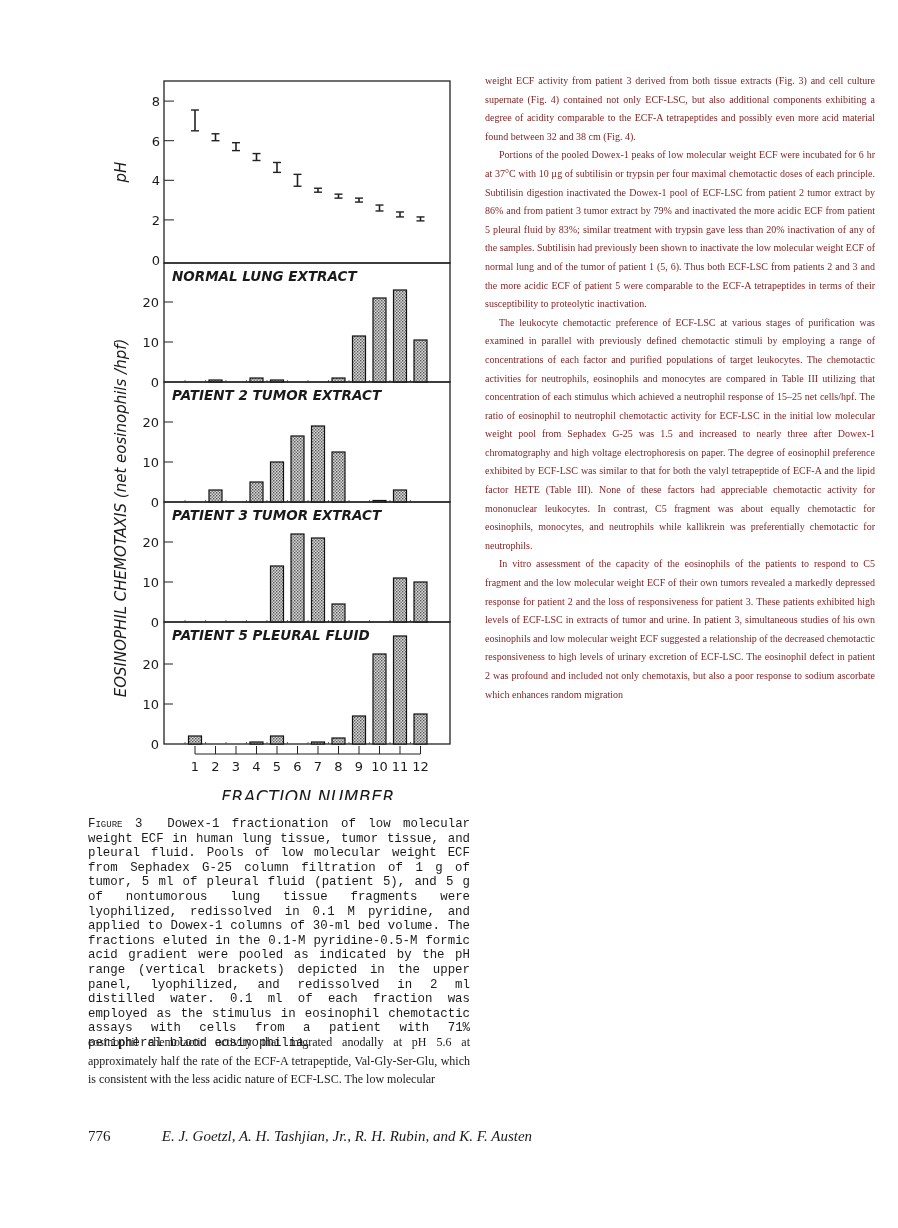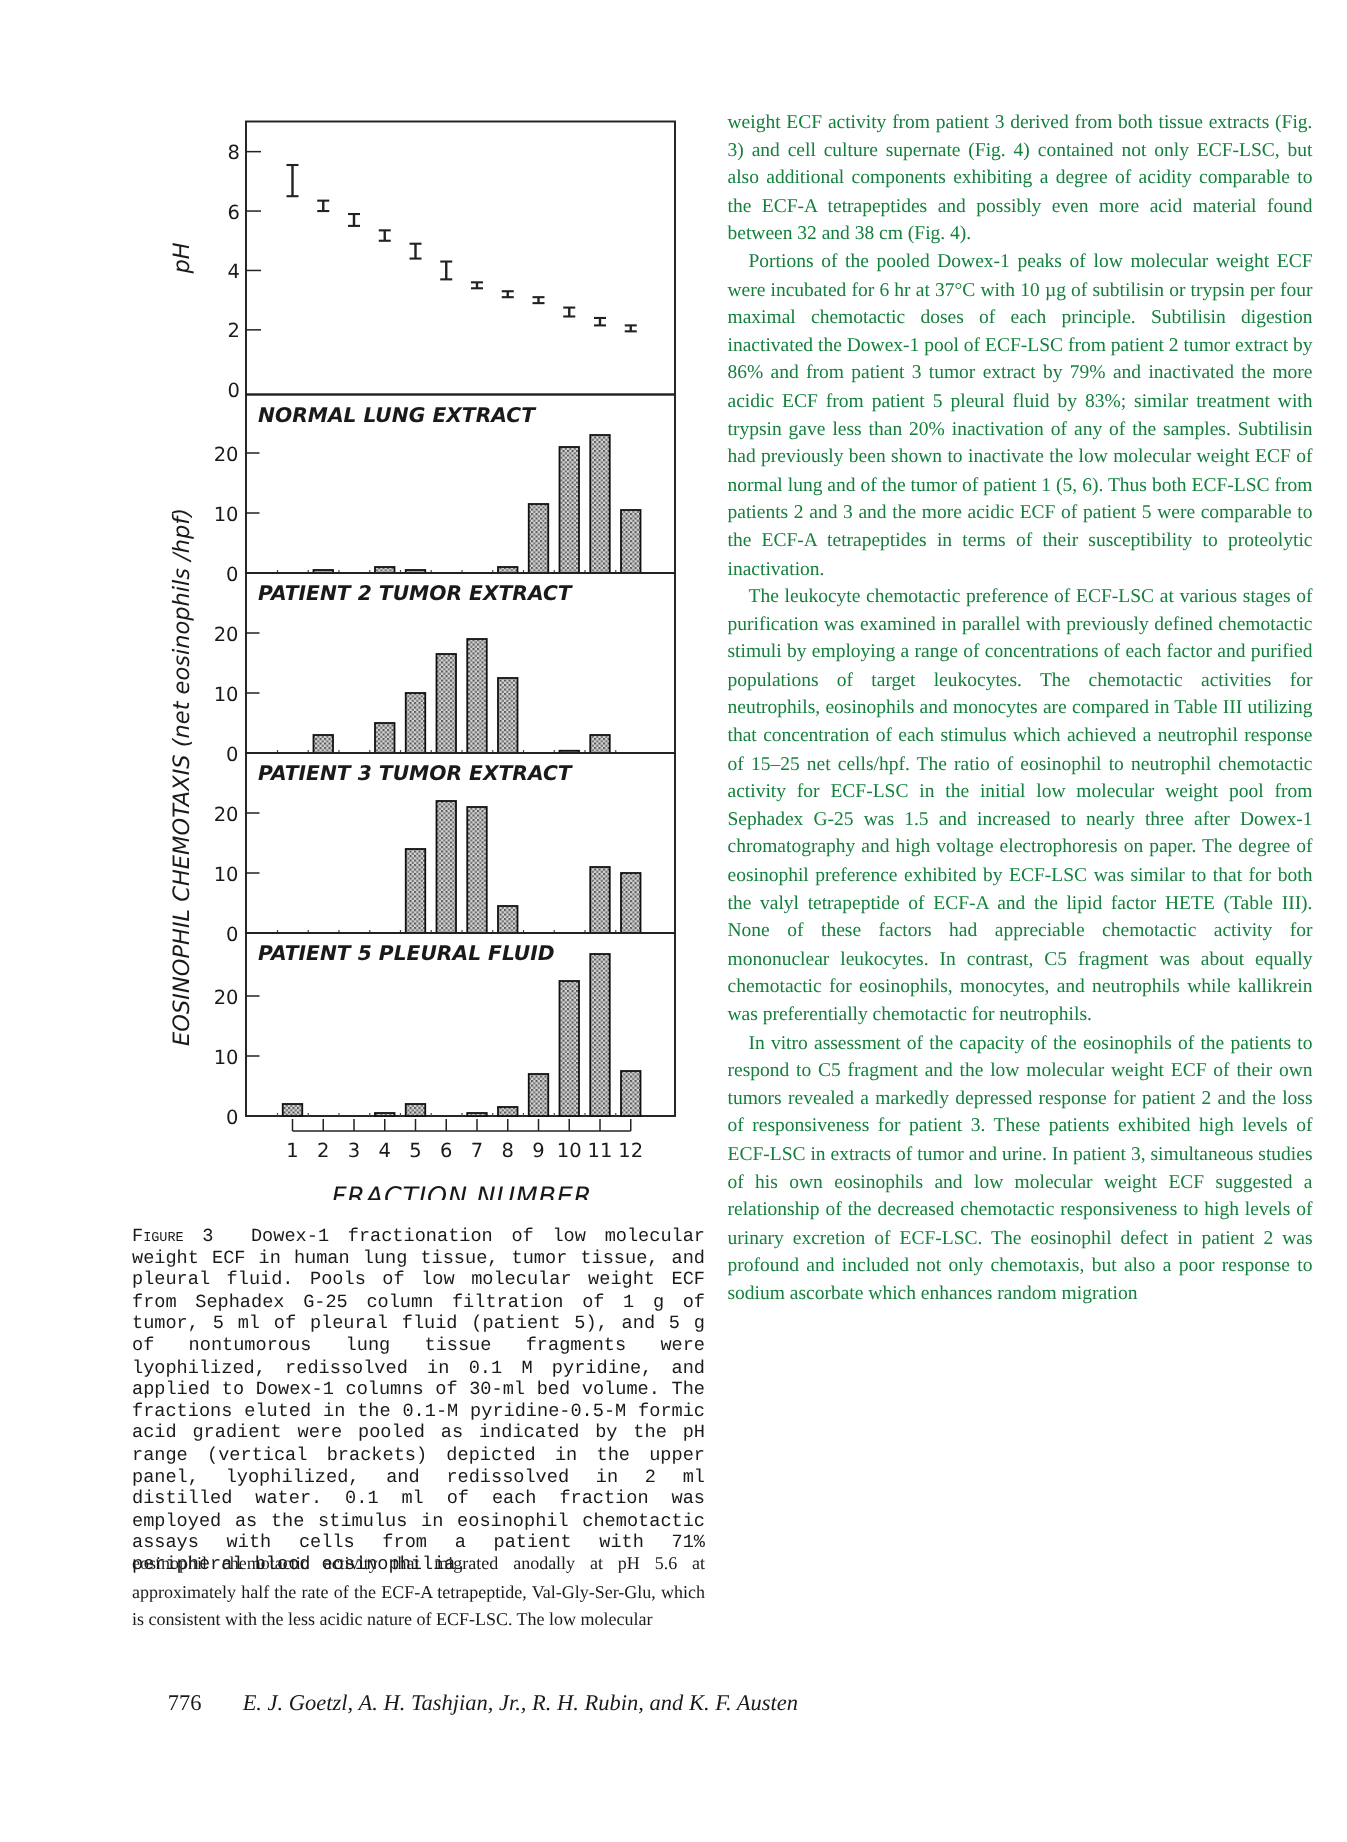--- a/index.html
+++ b/index.html
@@ -16,30 +16,30 @@
       text-align: justify; color: #1a1a1a;
     }
     .caption .fig-label { font-variant: small-caps; }
     .left-body {
       position: absolute; left: 88px; top: 1033px; width: 382px;
       font-family: "Liberation Serif", serif; font-size: 12px; line-height: 18.7px;
       text-align: justify; color: #1a1a1a;
     }
     .right-col {
       position: absolute; left: 485px; top: 72px; width: 390px;
-      font-family: "Liberation Serif", serif; font-size: 13px; line-height: 18.6px;
-      text-align: justify; color: #15803d;
+      font-family: "Liberation Serif", serif; font-size: 10px; line-height: 18.6px;
+      text-align: justify; color: #7f1d1d;
     }
     .right-col p { margin: 0; text-indent: 14px; }
     .right-col p.first { text-indent: 0; }
     .footer {
       position: absolute; left: 88px; top: 1128px; width: 700px;
       font-family: "Liberation Serif", serif; font-size: 15px; color: #1a1a1a;
     }
-    .footer .page-num { display: inline-block; width: 70px; text-align: center; }
+    .footer .page-num { display: inline-block; width: 70px; }
     .footer .authors { font-style: italic; }
   </style>
 </head>
 <body>
 
 <svg id="figure" xmlns="http://www.w3.org/2000/svg" viewBox="0 0 470 800">
   <defs>
     <pattern id="stipple" width="3" height="3" patternUnits="userSpaceOnUse">
       <rect width="3" height="3" fill="#d8d8d8"></rect>
       <rect x="0" y="0" width="1.4" height="1.4" fill="#555"></rect>

